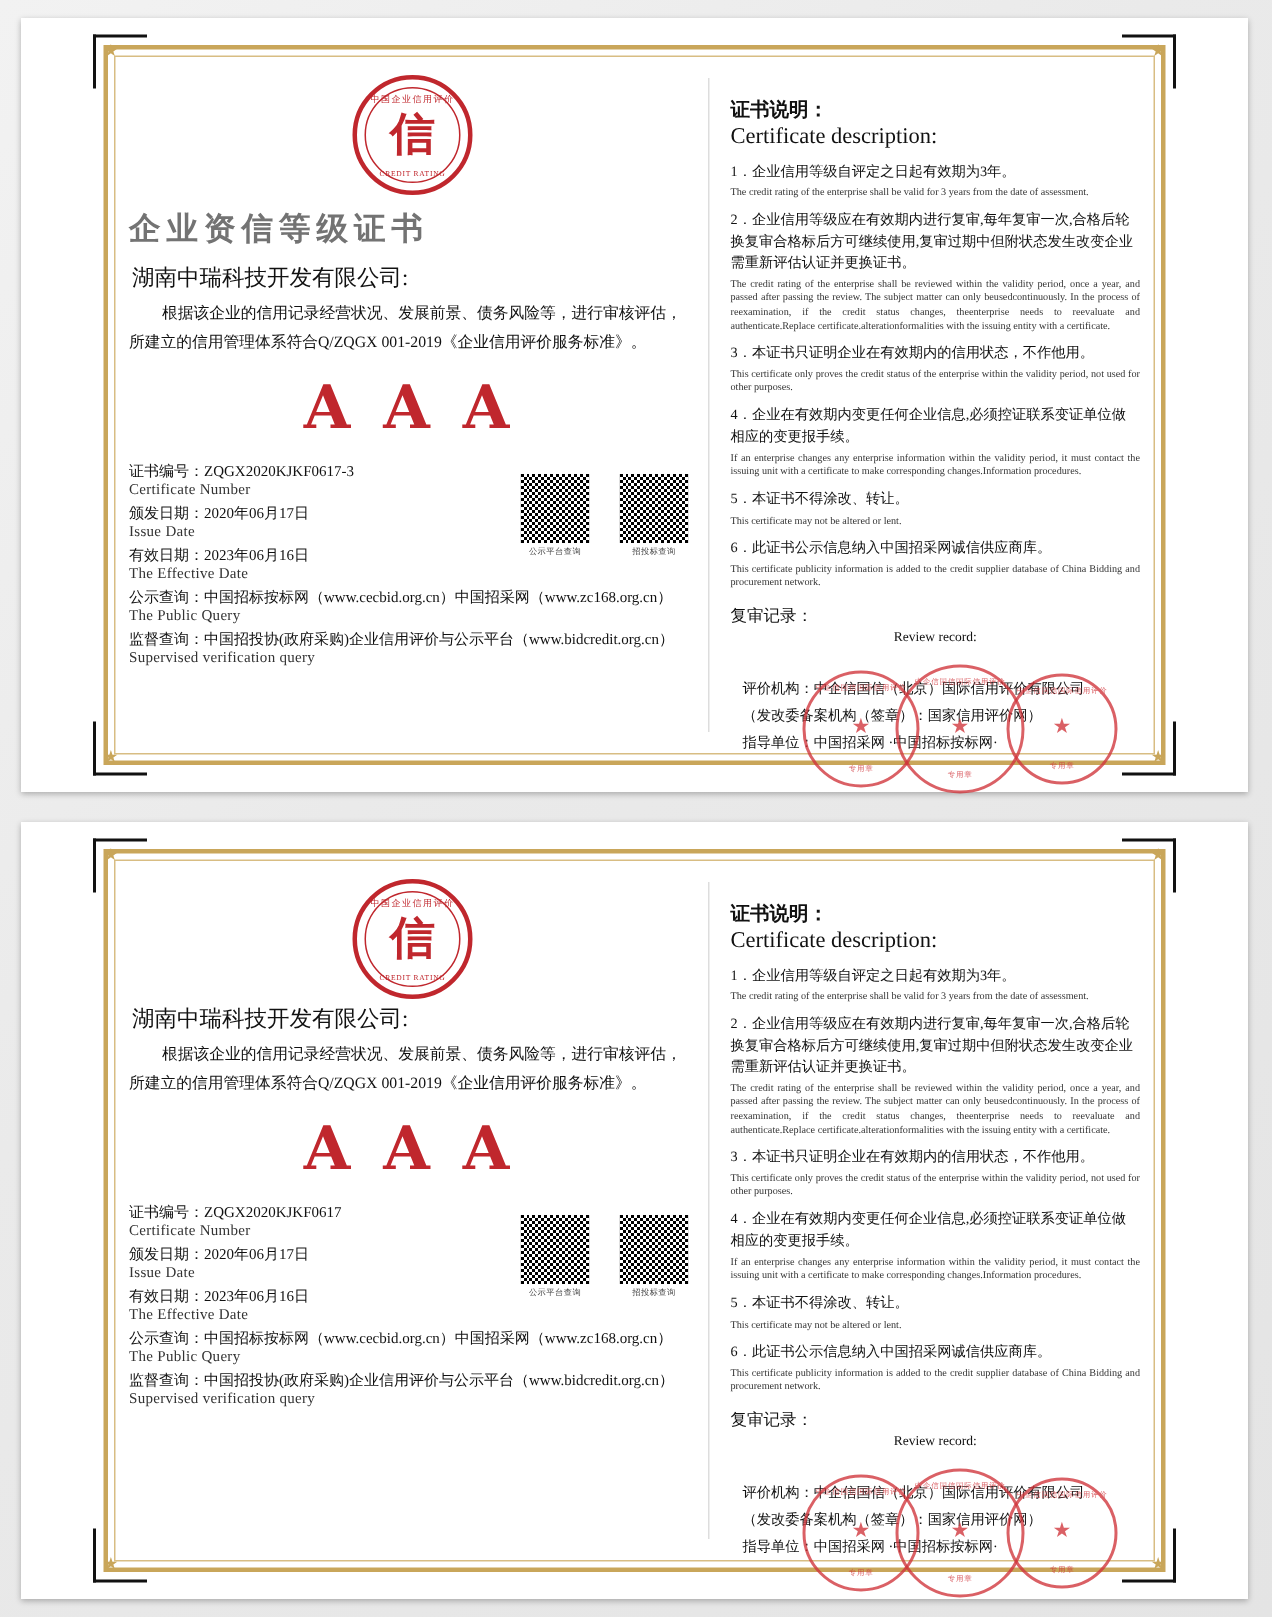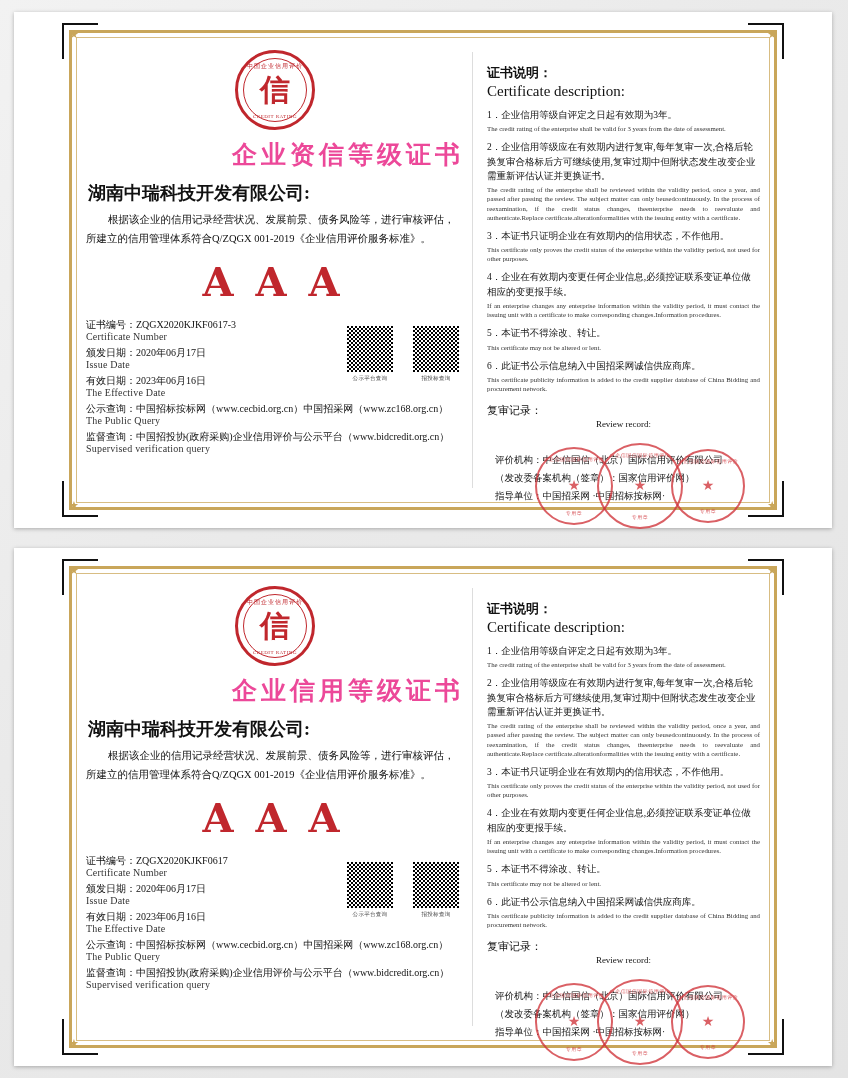--- a/index.html
+++ b/index.html
@@ -84,30 +84,30 @@
   .seal-logo .arc-top{
     position:absolute;left:0;right:0;top:9px;text-align:center;
     font-size:6px;color:#c0272d;letter-spacing:1px;
   }
   .seal-logo .arc-bot{
     position:absolute;left:0;right:0;bottom:8px;text-align:center;
     font-size:5px;color:#c0272d;letter-spacing:.5px;
   }
 
   .cert-title{
-    text-align:right;
-    font-size:25px;
+    text-align:left;
+    font-size:21px;
     letter-spacing:4px;
     font-weight:bold;
-    color:#ec4899;
+    color:#737373;
     margin:8px 0 10px 0;
     font-family:"DejaVu Sans", sans-serif;
   }
   .company{
-    font-size:18px;font-weight:bold;margin:4px 0 6px 2px;
+    font-size:15px;font-weight:normal;margin:4px 0 6px 2px;
   }
   .para{
     font-size:10.5px;line-height:1.65;margin:0 0 2px 0;text-align:justify;
   }
   .para.indent{text-indent:22px;}
   .grade{
     text-align:center;
     color:#c0272d;
     font-size:40px;
     font-weight:bold;
@@ -323,21 +323,20 @@
       </div>
 
     <div class="inner">
       <div class="left">
         <div class="seal-logo">
           <div class="arc-top">中国企业信用评价</div>
           <div class="glyph">信</div>
           <div class="arc-bot">CREDIT RATING</div>
         </div>
 
-        <div class="cert-title">企业信用等级证书</div>
         <div class="company">湖南中瑞科技开发有限公司:</div>
 
         <p class="para indent">根据该企业的信用记录经营状况、发展前景、债务风险等，进行审核评估，</p>
         <p class="para">所建立的信用管理体系符合Q/ZQGX 001-2019《企业信用评价服务标准》。</p>
 
         <div class="grade">AAA</div>
 
         <div class="fields">
           <div class="qr-wrap">
             <div class="qr-box">

